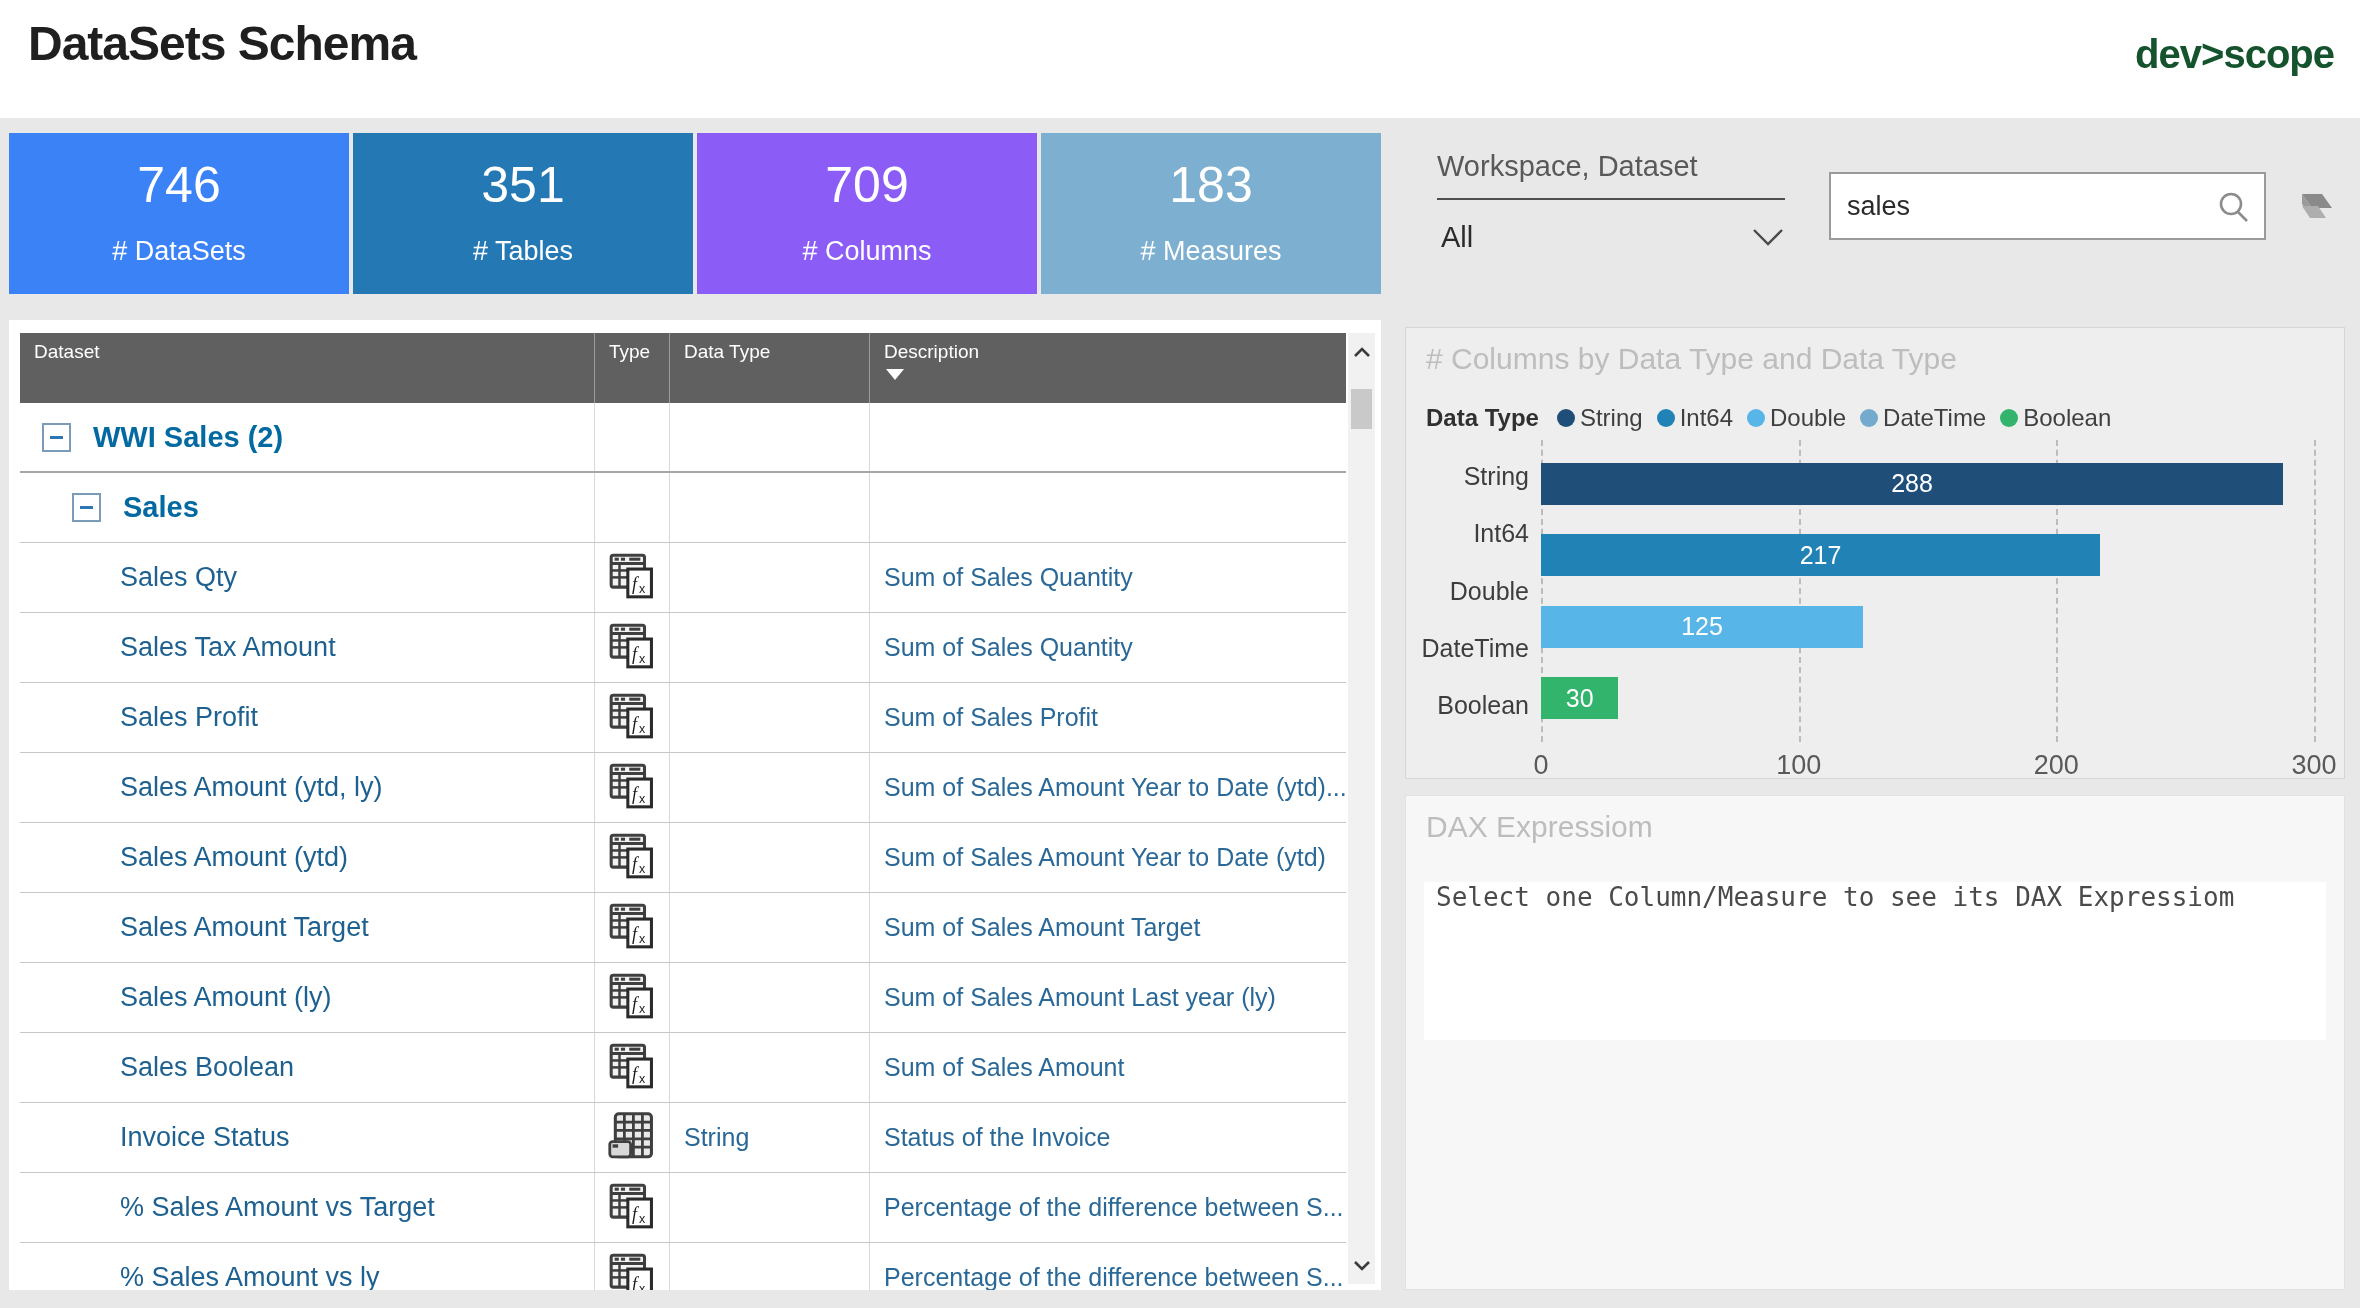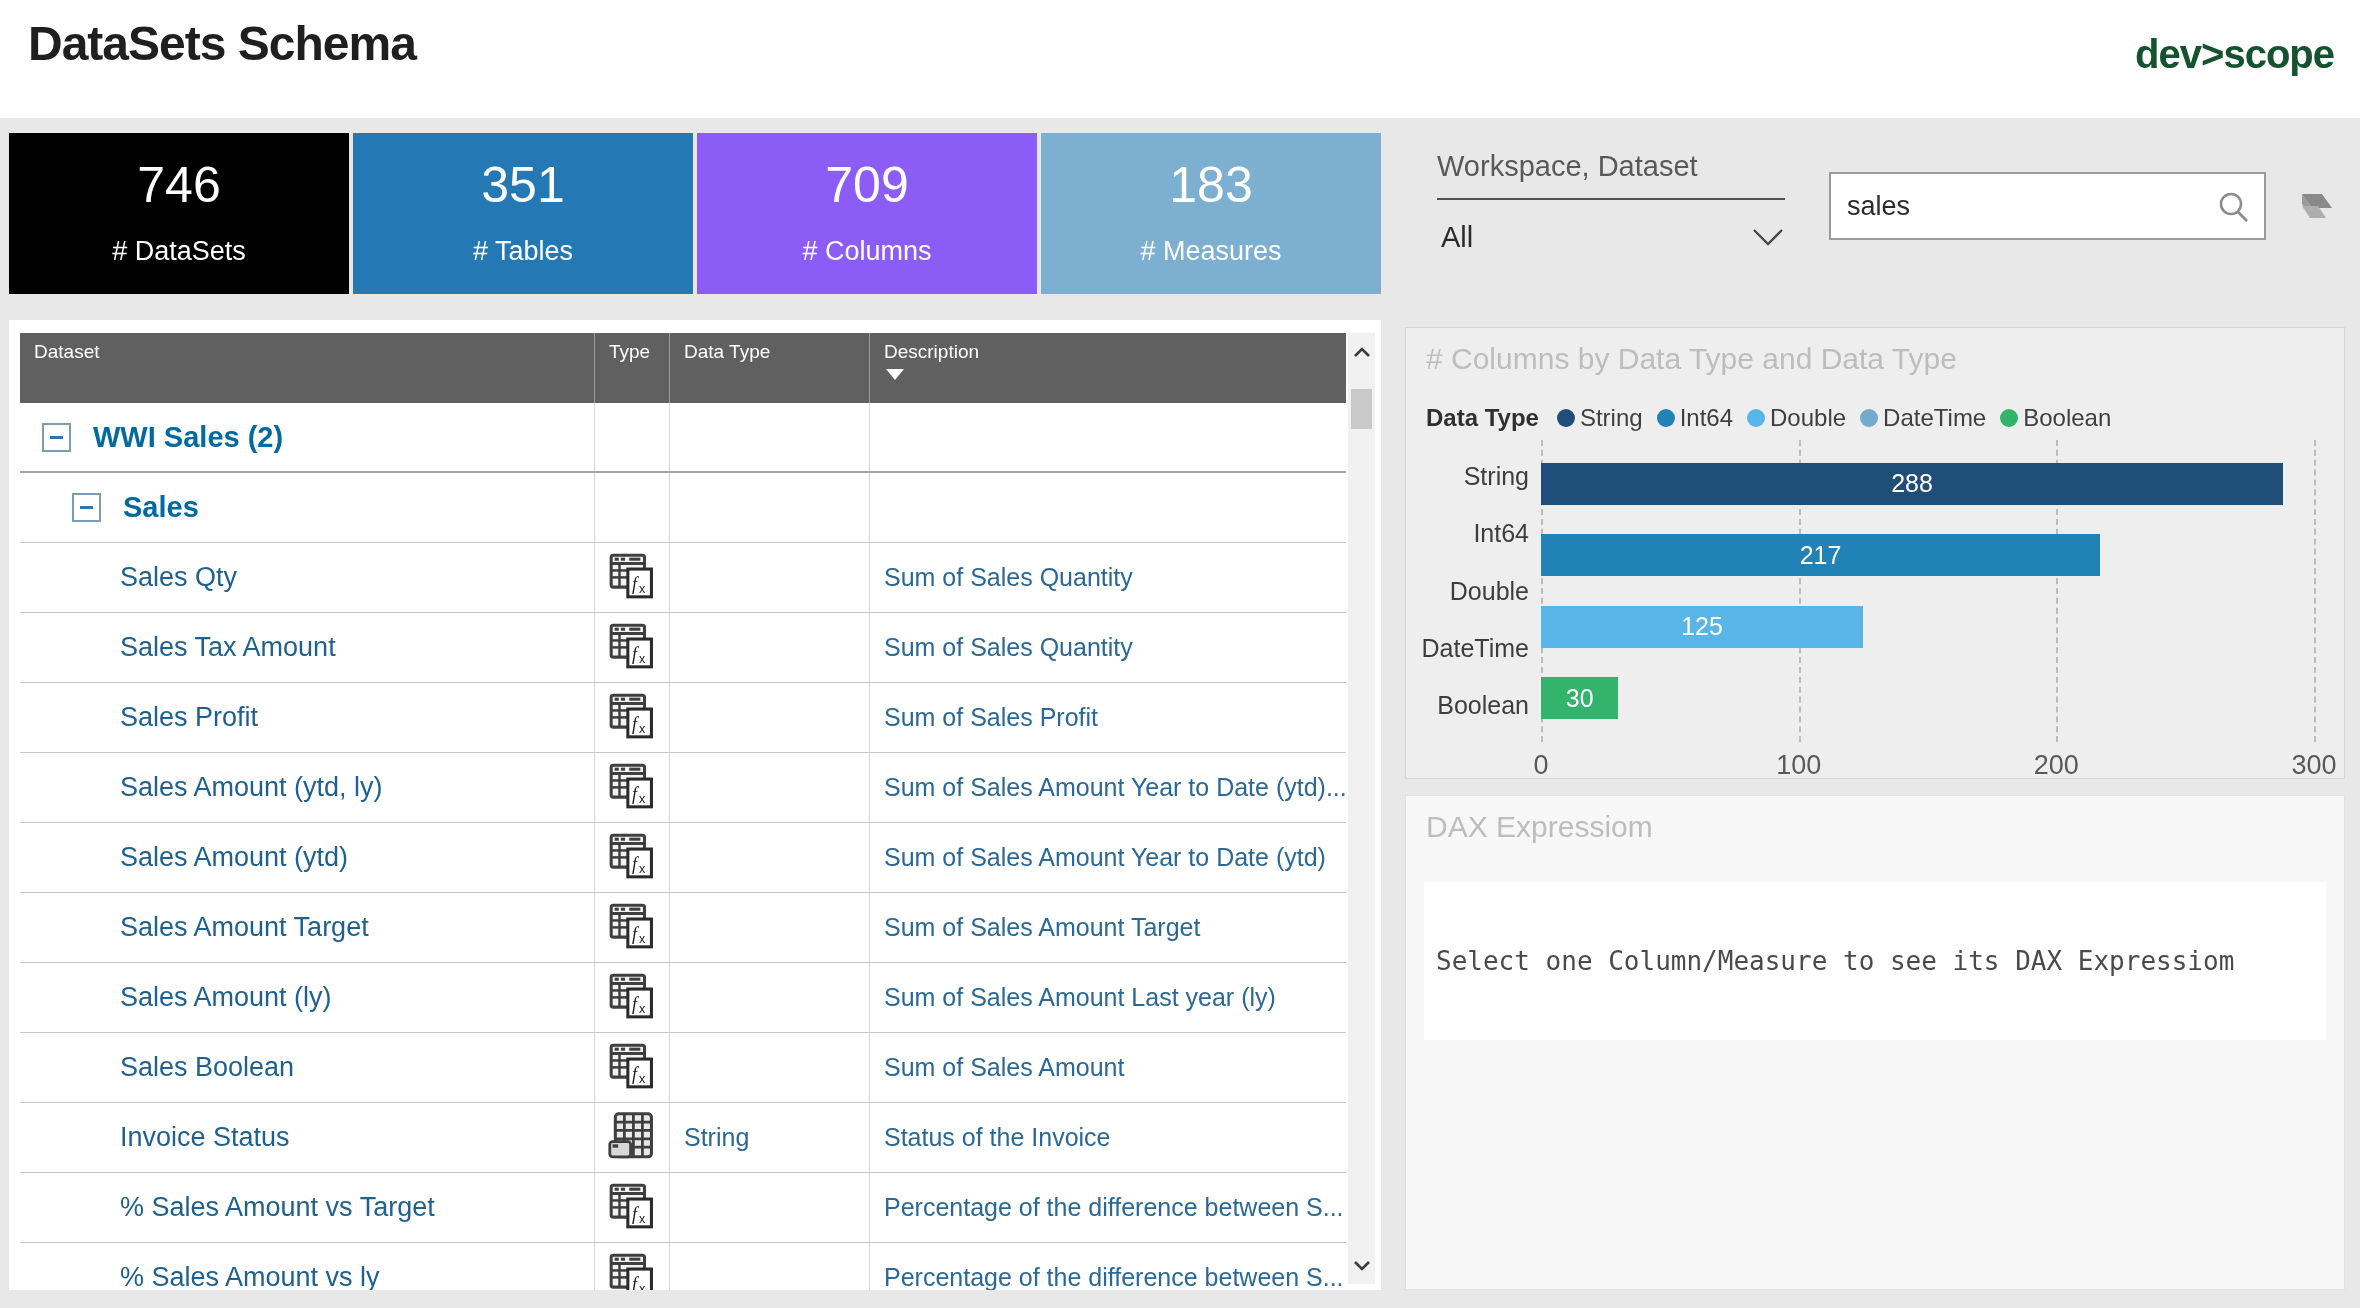--- a/index.html
+++ b/index.html
@@ -141,37 +141,37 @@
     position:absolute; transform:translateX(-50%);
     font-size:27px; color:#595959;
   }
   
   .dax-panel {
     position:absolute; left:1405px; top:795px; width:940px; height:495px;
     background:#f7f7f7; border:1px solid #e2e2e2;
   }
   .dax-box {
     position:absolute; left:18px; right:18px; top:86px; height:158px;
-    background:#ffffff; display:flex; align-items:center;
+    background:#ffffff; display:flex; 
   }
   .dax-text {
     font-family:"DejaVu Sans Mono", monospace;
     font-size:26px; color:#4a4a4a; padding-left:12px; white-space:nowrap;
   }
 </style>
 </head>
 <body>
 
 <div class="top-header">
   <div class="page-title">DataSets Schema</div>
   <div class="logo">dev&gt;scope</div>
 </div>
 
 <div class="kpi-band">
-    <div class="kpi-card" style="background: #000000; align-items: center;">
+    <div class="kpi-card" style="background: #3b82f6; align-items: center;">
       <div class="kpi-value">746</div>
       <div class="kpi-label"># DataSets</div>
     </div>
     <div class="kpi-card" style="background: rgb(36, 120, 180);">
       <div class="kpi-value">351</div>
       <div class="kpi-label"># Tables</div>
     </div>
     <div class="kpi-card" style="background: #8b5cf6;">
       <div class="kpi-value">709</div>
       <div class="kpi-label"># Columns</div>

